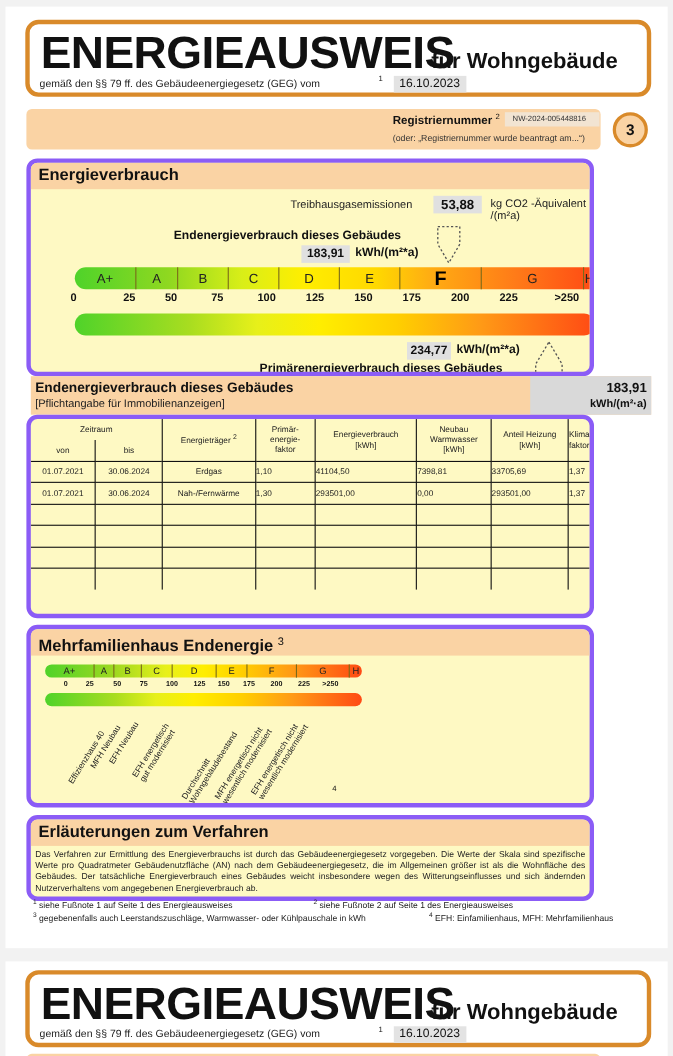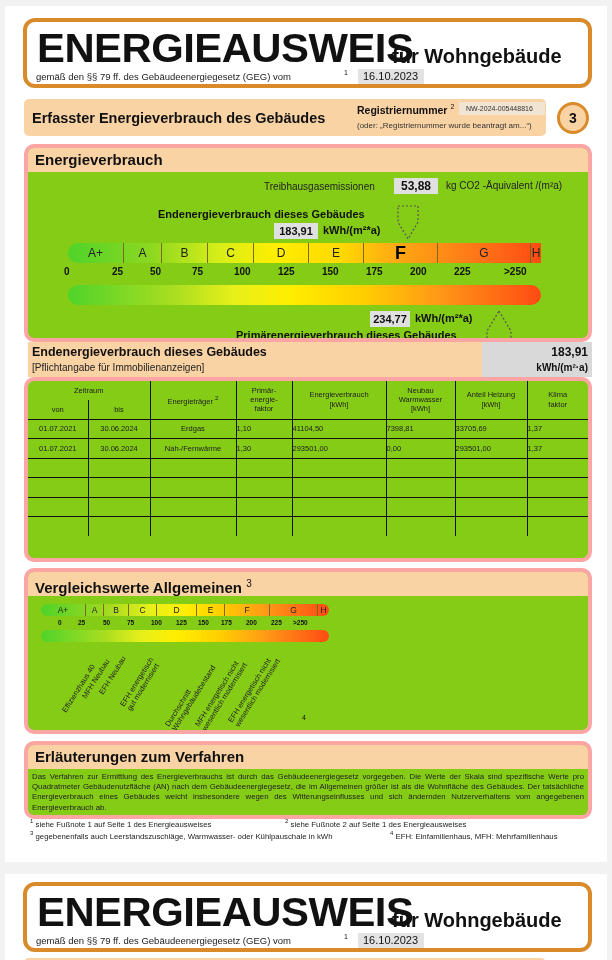--- a/index.html
+++ b/index.html
@@ -20,21 +20,21 @@
   .title-date { position: absolute; left: 331px; top: 47px; width: 66px; height: 15px; background: #e3e3e3; font-size: 11px; padding-left: 5px; line-height: 15px; }
 
   .reg-bar { position: absolute; left: 19px; top: 93px; width: 522px; height: 37px; background: #fad3a4; border-radius: 5px; }
   .reg-title { position: absolute; left: 8px; top: 11px; font-size: 14.5px; font-weight: bold; }
   .reg-label { position: absolute; left: 333px; top: 4px; font-size: 10.5px; font-weight: bold; }
   .reg-label sup { font-weight: normal; font-size: 7px; }
   .reg-num { position: absolute; left: 435px; top: 3px; width: 86px; height: 13px; background: #f2e4d2; font-size: 7px; color: #333; line-height: 13px; padding-left: 7px; }
   .reg-note { position: absolute; left: 333px; top: 22px; font-size: 8px; color: #333; }
   .page-circle { position: absolute; left: 552px; top: 96px; width: 32px; height: 32px; border: 3px solid #d98a2a; border-radius: 50%; background: #fad3a4; text-align: center; font-weight: bold; font-size: 14px; line-height: 26px; }
 
-  .section { position: absolute; left: 19px; width: 568px; border: 4px solid #fca5a5; border-radius: 10px; background: #84cc16; overflow: hidden; }
+  .section { position: absolute; left: 19px; width: 516px; border: 4px solid #8b5cf6; border-radius: 10px; background: #fef9c3; overflow: hidden; }
   .section-head { background: #fad3a4; height: 24px; padding-left: 7px; font-size: 15px; font-weight: bold; line-height: 24px; }
   .section-head sup { font-weight: normal; font-size: 10px; }
 
   
   .sec-ev { top: 138px; height: 198px; }
   .ev-body { position: relative; height: 170px; }
   .thg-label { position: absolute; left: 236px; top: 9px; font-size: 10px; color: #222; }
   .thg-val { position: absolute; left: 366px; top: 6px; width: 44px; height: 16px; background: #e0e0e0; font-size: 12px; font-weight: bold; line-height: 16px; text-align: center; }
   .thg-unit { position: absolute; left: 418px; top: 8px; font-size: 10px; color: #222; }
   .end-label { position: absolute; left: 130px; top: 36px; font-size: 11px; font-weight: bold; }
@@ -100,21 +100,20 @@
 
   <div class="title-box">
     <div class="title-main">ENERGIEAUSWEIS</div>
     <div class="title-sub">für Wohngebäude</div>
     <div class="title-line">gemäß den §§ 79 ff. des Gebäudeenergiegesetz (GEG) vom</div>
     <div class="title-sup">1</div>
     <div class="title-date">16.10.2023</div>
   </div>
 
   <div class="reg-bar">
-    <div class="reg-title">Erfasster Energieverbrauch des Gebäudes</div>
     <div class="reg-label"><span>Registriernummer</span> <sup>2</sup></div>
     <div class="reg-num">NW-2024-005448816</div>
     <div class="reg-note">(oder: „Registriernummer wurde beantragt am...“)</div>
   </div>
   <div class="page-circle">3</div>
 
   <div class="section sec-ev">
     <div class="section-head">Energieverbrauch</div>
     <div class="ev-body">
       <div class="thg-label">Treibhausgasemissionen</div>
@@ -256,21 +255,21 @@
             <td style="border-bottom:none"></td>
             <td style="border-bottom:none"></td>
             <td style="border-bottom:none"></td>
             <td style="border-bottom:none"></td>
           </tr>
     </tbody>
       </table>
   </div>
 
   <div class="section sec-vg">
-    <div class="section-head"><span>Vergleichswerte Allgemeinen</span> <sup>3</sup></div>
+    <div class="section-head"><span>Mehrfamilienhaus Endenergie</span> <sup>3</sup></div>
     <div class="vg-body">
       <div class="mini-scale" id="mini-scale">
           <div class="mc" style="width: 45px;">A+</div>
           <div class="mc" style="width: 18px;">A</div>
           <div class="mc" style="width: 25px;">B</div>
           <div class="mc" style="width: 28px;">C</div>
           <div class="mc" style="width: 40px;">D</div>
           <div class="mc" style="width: 28px;">E</div>
           <div class="mc" style="width: 45px;">F</div>
           <div class="mc" style="width: 48px;">G</div>

